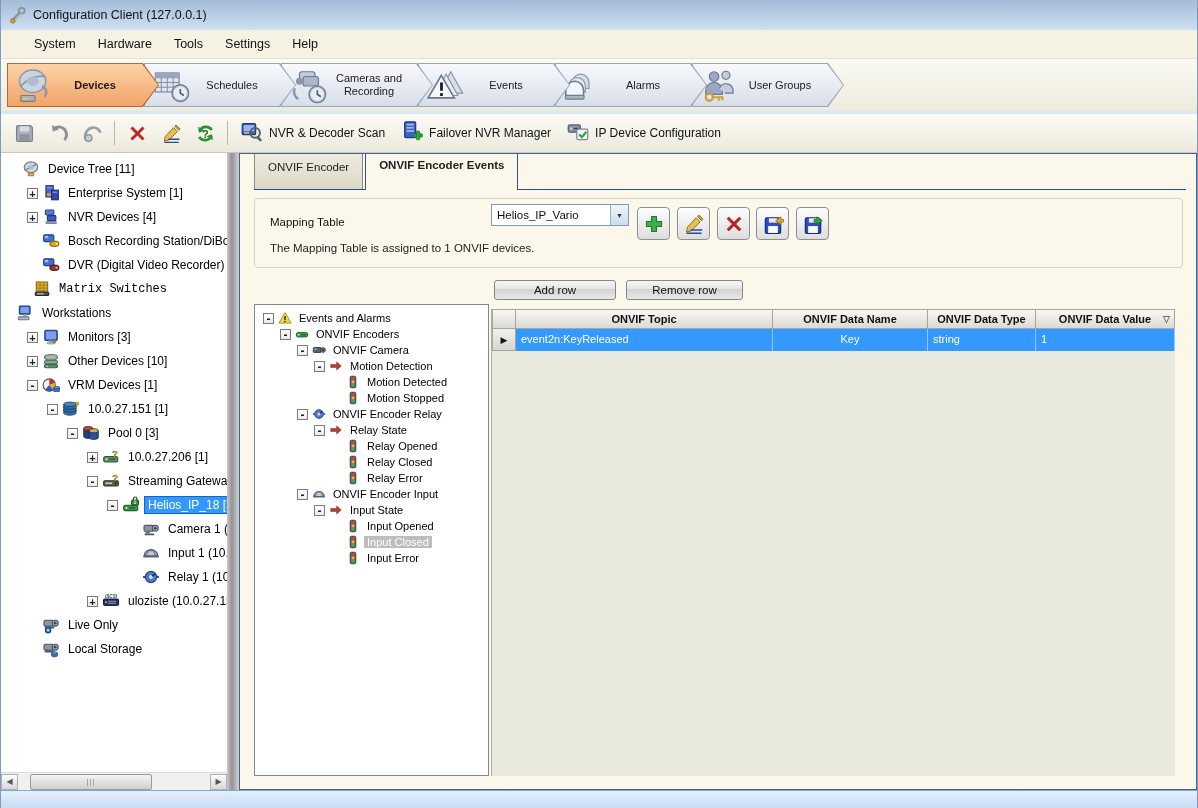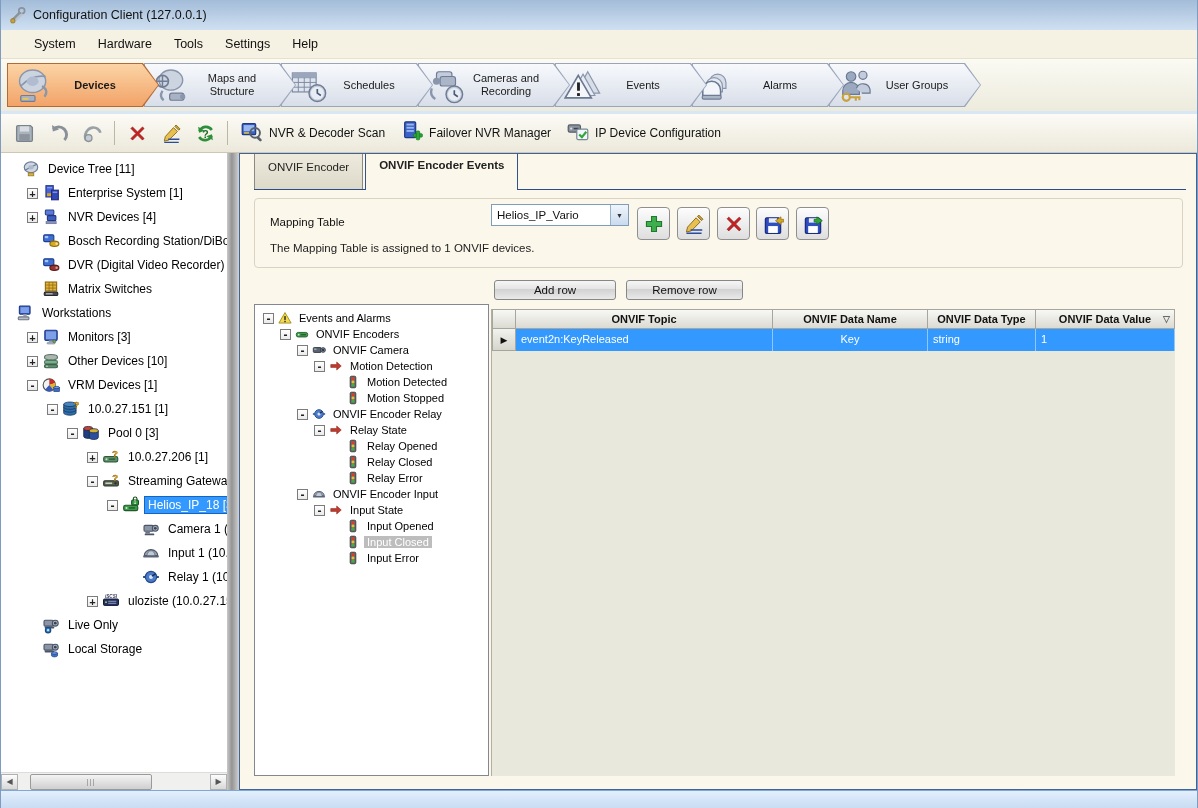--- a/index.html
+++ b/index.html
@@ -111,34 +111,20 @@
       <div class="nt-inner">
           <span class="nav-ic"><svg viewBox="0 0 32 32">
               <ellipse cx="14" cy="12" rx="11" ry="9.5" fill="#ccd4e0" stroke="#8a96ac" stroke-width="1.2"></ellipse>
               <path d="M4 16 Q14 6 25 8" stroke="#8a96ac" stroke-width="1.4" fill="none"></path>
               <ellipse cx="14" cy="12" rx="5" ry="4" fill="#b2bcd0"></ellipse>
               <rect x="4" y="24" width="12" height="5" rx="1" fill="#a8b2c4" stroke="#707c94"></rect>
               <rect x="5.5" y="26" width="5" height="1.6" fill="#e8c84a"></rect>
               <path d="M22 16 q6 4 2 9" stroke="#8a96ac" stroke-width="2" fill="none"></path>
             </svg></span>
           <span class="nav-lb">Devices</span>
-        </div>
-    </div>
-    <div class="navtab" style="z-index:6">
-      <div class="nt-outer"></div>
-      <div class="nt-inner">
-          <span class="nav-ic"><svg viewBox="0 0 32 32">
-              <ellipse cx="15" cy="11" rx="10" ry="8.5" fill="#ccd4e0" stroke="#8a96ac" stroke-width="1.2"></ellipse>
-              <circle cx="8" cy="12" r="5" fill="none" stroke="#707c94" stroke-width="1.4"></circle>
-              <path d="M8 7.5v9M3.5 12h9" stroke="#707c94" stroke-width="1.2"></path>
-              <rect x="14" y="22" width="12" height="6" rx="2" fill="#a8b2c4" stroke="#707c94"></rect>
-              <circle cx="25" cy="25" r="2.2" fill="#8a96ac"></circle>
-              <path d="M8 20 q-3 5 1 8" stroke="#8a96ac" stroke-width="2" fill="none"></path>
-            </svg></span>
-          <span class="nav-lb">Maps and Structure</span>
         </div>
     </div>
     <div class="navtab" style="z-index:5">
       <div class="nt-outer"></div>
       <div class="nt-inner">
           <span class="nav-ic"><svg viewBox="0 0 32 32">
               <rect x="2" y="5" width="20" height="16" fill="#dfe5ee" stroke="#7c88a0"></rect>
               <path d="M2 9h20M7 5v16M12 5v16M17 5v16M2 13h20M2 17h20" stroke="#7c88a0" stroke-width="0.8"></path>
               <rect x="2" y="5" width="20" height="4" fill="#9aa6bc"></rect>
               <circle cx="23" cy="22" r="7" fill="#c2ccdc" stroke="#707c94" stroke-width="1.2"></circle>
@@ -336,21 +322,21 @@
             <span class="ticon">
               <svg viewBox="0 0 16 16">
                 <rect x="1.5" y="2.5" width="9" height="6" rx="1" fill="#3f6fd0" stroke="#1f3f8f"></rect>
                 <rect x="2.5" y="3.5" width="3" height="2" fill="#9fc4ff"></rect>
                 <ellipse cx="11" cy="10.5" rx="4" ry="2.4" fill="#963632" stroke="#5a1a16"></ellipse>
                 <circle cx="13" cy="10.5" r="1.1" fill="#d89a96"></circle>
               </svg>
             </span>
             <span class="tlabel">DVR (Digital Video Recorder)</span>
           </div>
-          <div class="trow" style="padding-left: 26px;">
+          <div class="trow" style="padding-left: 17px; font-family: Liberation Mono, monospace;">
             <span class="expspace"></span>
             <span class="ticon">
               <svg viewBox="0 0 16 16">
                 <rect x="3" y="1.8" width="10" height="8" fill="#e3b33a" stroke="#8f6c10"></rect>
                 <path d="M6.3 1.8v8M9.6 1.8v8M3 4.5h10M3 7.2h10" stroke="#8f6c10" stroke-width="0.7" fill="none"></path>
                 <rect x="2" y="10.8" width="12" height="3" rx="1" fill="#4a4a52" stroke="#26262c"></rect>
                 <rect x="3.5" y="11.8" width="6" height="1" fill="#c8c8d0"></rect>
               </svg>
             </span>
             <span class="tlabel">Matrix Switches</span>

